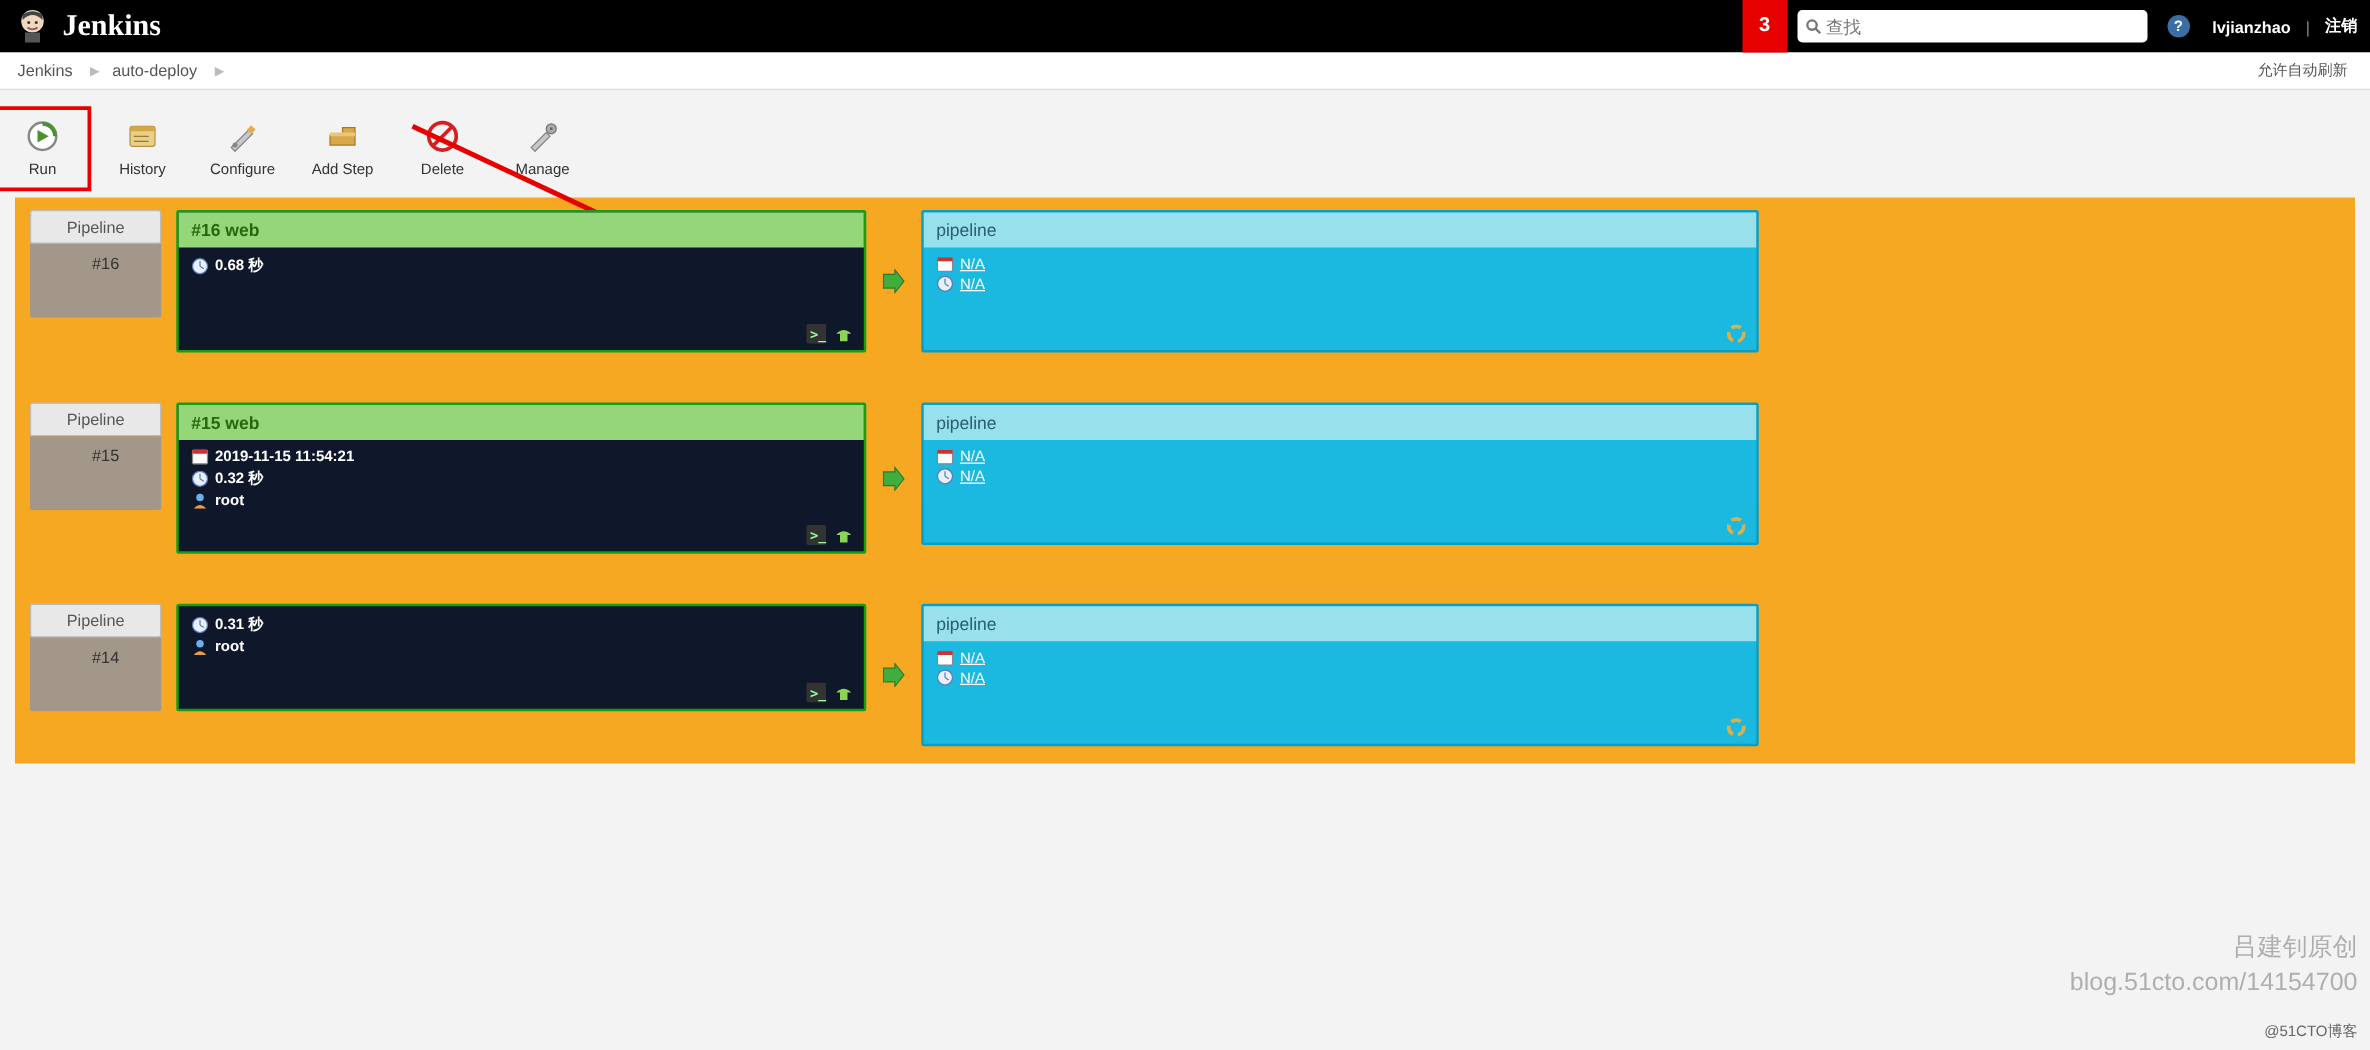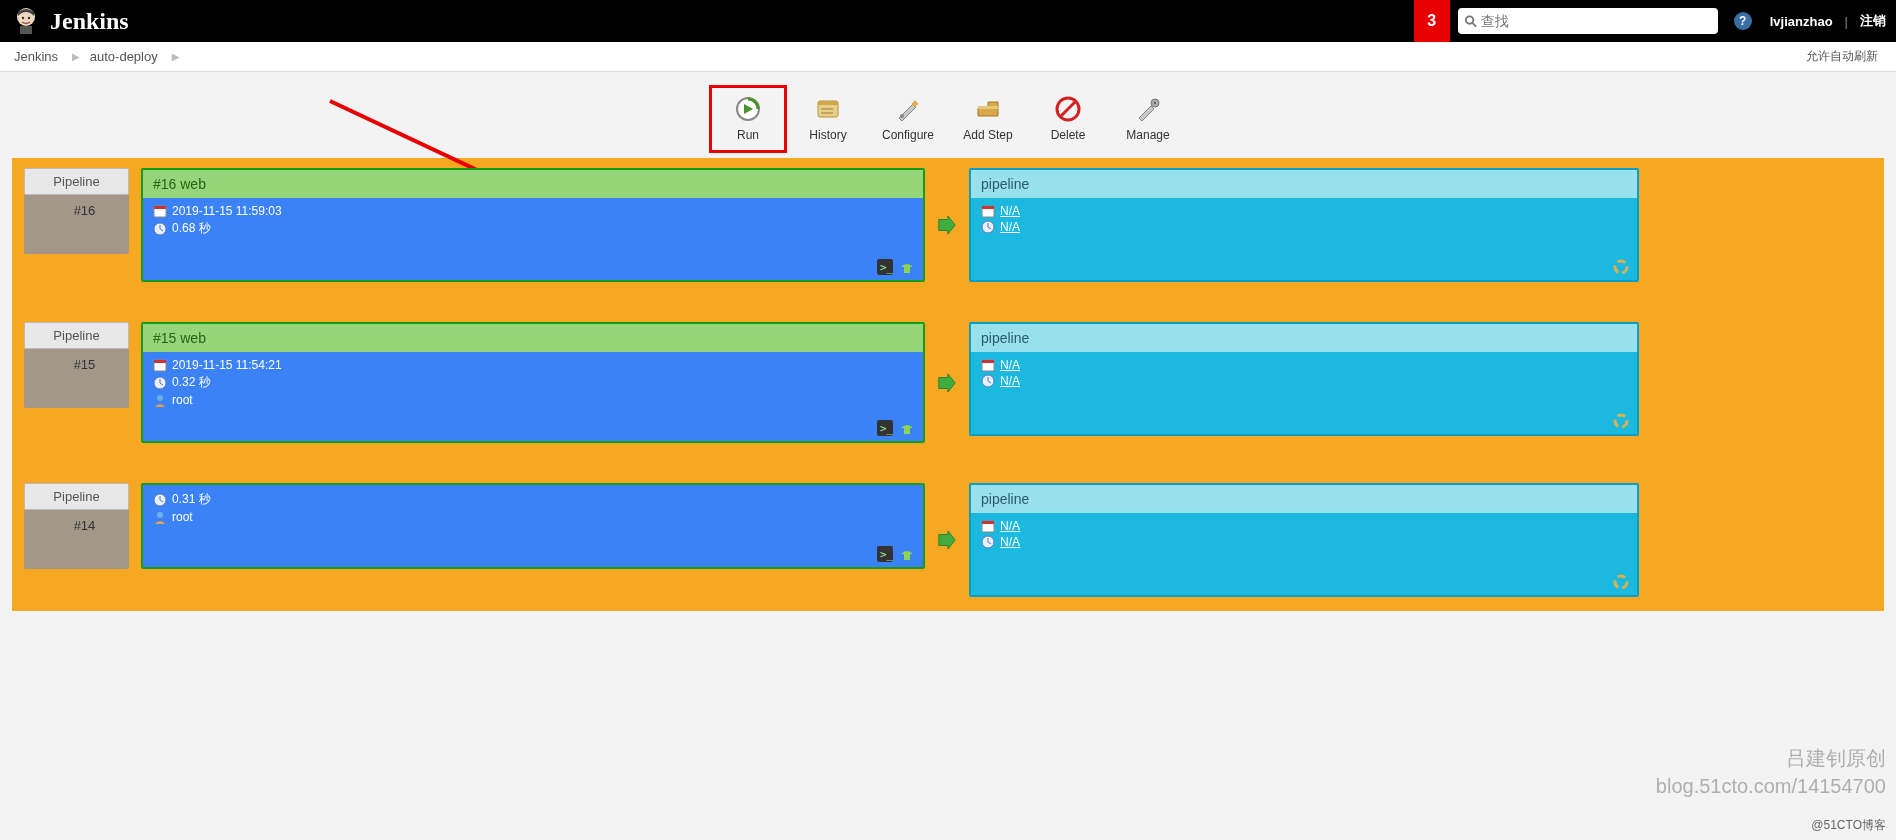--- a/index.html
+++ b/index.html
@@ -5,21 +5,21 @@
 * { margin: 0; padding: 0; box-sizing: border-box; }
 body { font-family: "Helvetica Neue", Helvetica, Arial, sans-serif; font-size: 13px; color: #333; background: #f3f3f3; width: 1896px; }
 
 
 .header { background: #000; height: 42px; display: flex; align-items: center; color: #fff; }
 .logo-area { display: flex; align-items: center; padding: 0 12px; gap: 10px; }
 .logo-img { width: 28px; height: 30px; }
 .logo-text { font-family: Georgia, serif; font-size: 24px; font-weight: bold; }
 .header-spacer { flex: 1; }
 .notif-badge { background: #e60000; color: #fff; width: 36px; height: 42px; display: flex; align-items: center; justify-content: center; font-weight: bold; font-size: 16px; }
-.search-box { margin: 0 8px; width: 260px; height: 26px; background: #fff; border-radius: 4px; display: flex; align-items: center; padding: 0 6px; }
+.search-box { margin: 0 8px; width: 280px; height: 26px; background: #fff; border-radius: 4px; display: flex; align-items: center; padding: 0 6px; }
 .search-icon { width: 14px; height: 14px; margin-right: 4px; }
 .search-box input { border: none; outline: none; width: 100%; font-size: 14px; color: #333; background: transparent; }
 .help-icon-wrap { margin: 0 8px; }
 .help-icon { width: 18px; height: 18px; border-radius: 50%; background: #3b6ea5; color: #fff; display: inline-flex; align-items: center; justify-content: center; font-size: 12px; font-weight: bold; }
 .header-link { color: #fff; font-weight: bold; margin: 0 10px; text-decoration: none; font-size: 13px; }
 .header-sep { color: #888; margin: 0 2px; }
 
 
 .breadcrumb-bar { background: #fff; border-bottom: 1px solid #ddd; height: 30px; display: flex; align-items: center; padding: 0 14px; font-size: 13px; }
 .breadcrumb-bar a { color: #555; text-decoration: none; margin-right: 4px; }
@@ -27,37 +27,37 @@
 .auto-refresh { margin-left: auto; color: #0b6aa2; text-decoration: underline; cursor: pointer; font-size: 12px; }
 
 
 .main { padding: 18px 0 0 0; position: relative; }
 .page-title { text-align: center; font-size: 28px; font-weight: bold; color: #333; margin-bottom: 12px; }
 
 
 .arrow-svg { position: absolute; left: 320px; top: 14px; pointer-events: none; }
 
 
-.toolbar { display: flex; justify-content: center; gap: 12px; margin-bottom: 10px; }
+.toolbar { display: flex; gap: 12px; margin-bottom: 10px; }
 .tool-item { width: 68px; text-align: center; cursor: pointer; padding: 6px 2px; }
 .tool-item.highlight { outline: 3px solid #e60000; outline-offset: 2px; }
 .tool-icon { width: 26px; height: 26px; margin: 0 auto 6px; display: block; }
 .tool-label { font-size: 12px; color: #333; }
 
 
 .grid-wrap { background: #f7a823; margin: 0 12px; padding: 10px 12px; }
 .pipeline-row { display: flex; align-items: flex-start; gap: 12px; margin-bottom: 40px; }
 .pipeline-row:last-child { margin-bottom: 4px; }
 
 .side-box { width: 105px; }
 .side-label { background: #e8e8e8; border: 1px solid #bbb; text-align: center; padding: 5px 0; font-size: 13px; color: #555; border-radius: 2px; }
 .side-num-wrap { background: #a3978a; padding: 8px 0 36px 16px; text-align: center; font-size: 13px; color: #333; border-radius: 0 0 2px 2px; }
 
 .stage { border-radius: 2px; display: flex; flex-direction: column; position: relative; }
-.stage.green { width: 784px; background: #3b82f6; border: 2px solid #169c16; }
+.stage.green { width: 552px; background: #0f172a; border: 2px solid #169c16; font-weight: bold; }
 .stage.cyan { width: 670px; background: #1bb8e0; border: 2px solid #0a9ec6; }
 .stage-header { padding: 6px 10px; font-size: 14px; color: #29660f; }
 .stage.green .stage-header { background: #94d679; }
 .stage.cyan .stage-header { background: #97e0ec; color: #2a5d6b; }
 .stage-body { padding: 6px 10px 8px; color: #fff; font-size: 12px; min-height: 58px; }
 .stage-body .line { display: flex; align-items: center; gap: 5px; margin-bottom: 2px; }
 .stage-footer { display: flex; justify-content: flex-end; gap: 6px; padding: 3px 8px 5px; }
 .na-link { color: #fff; text-decoration: underline; }
 
 
@@ -231,26 +231,20 @@
     <div class="side-box">
       <div class="side-label">Pipeline</div>
       <div class="side-num-wrap"><span>#16</span></div>
     </div>
 
     <div class="stage green">
       <div class="stage-header">#16 web</div>
       <div class="stage-body">
         <div class="line">
               <svg class="sm-icon" viewBox="0 0 14 14">
-                <use href="#ico-calendar"></use>
-              </svg>
-              <span>2019-11-15 11:59:03</span>
-            </div>
-        <div class="line">
-              <svg class="sm-icon" viewBox="0 0 14 14">
                 <use href="#ico-clock"></use>
               </svg>
               <span>0.68 秒</span>
             </div>
 
       </div>
       <div class="stage-footer">
         <svg class="ft-icon" viewBox="0 0 16 16">
               <use href="#ico-terminal"></use>
             </svg>

